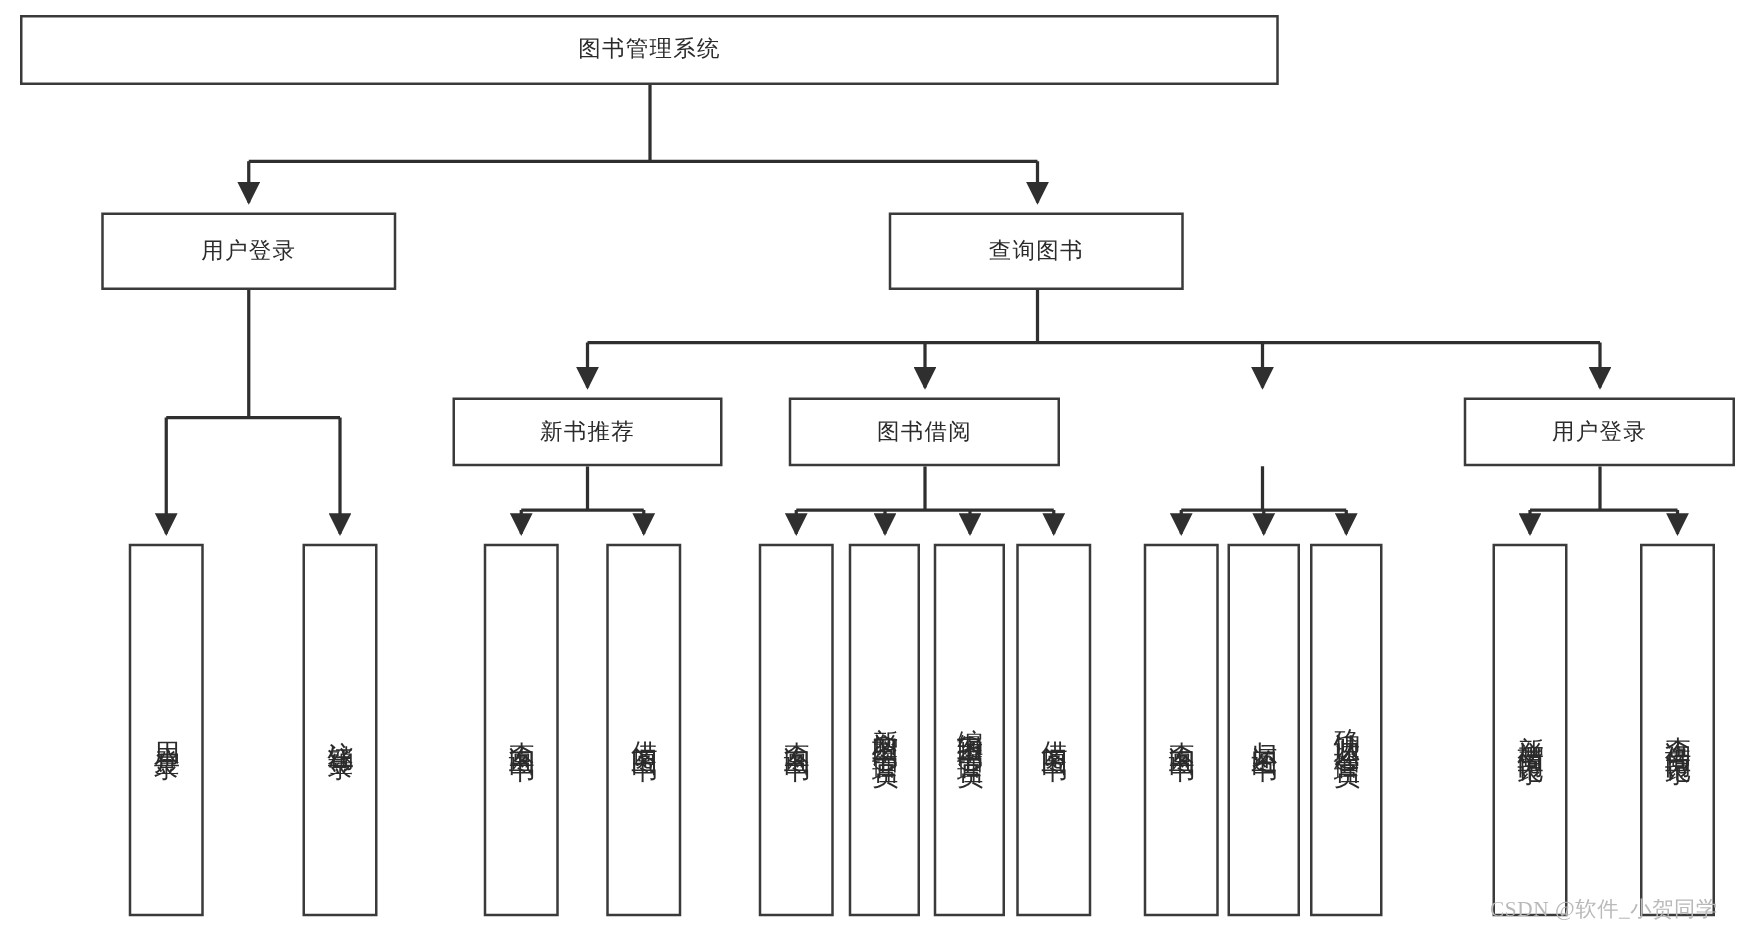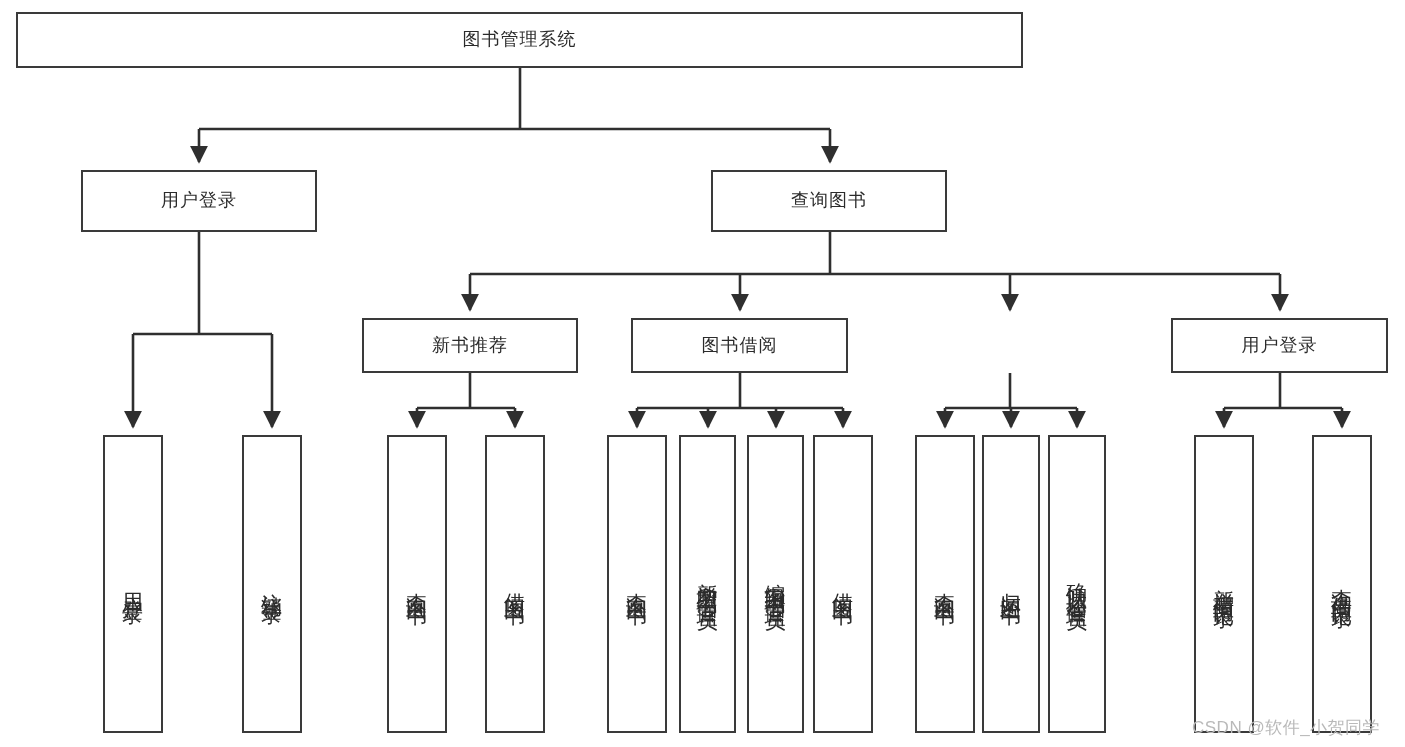--- a/index.html
+++ b/index.html
@@ -51,20 +51,21 @@
     padding: 4px 0;
     text-align: center;
   }
   .watermark {
     position: absolute;
     font-size: 17px;
     color: #b9b9b9;
     white-space: nowrap;
     z-index: 5;
     letter-spacing: 0.5px;
+    font-family: Liberation Serif, serif;
   }
 </style>
 </head>
 <body>
 
 <div id="canvas">
 
   <svg id="wires" viewBox="0 0 1405 747" xmlns="http://www.w3.org/2000/svg">
     <defs>
       <marker id="arrow" viewBox="0 0 10 10" refX="9" refY="5" markerWidth="7" markerHeight="7" orient="auto-start-reverse">

